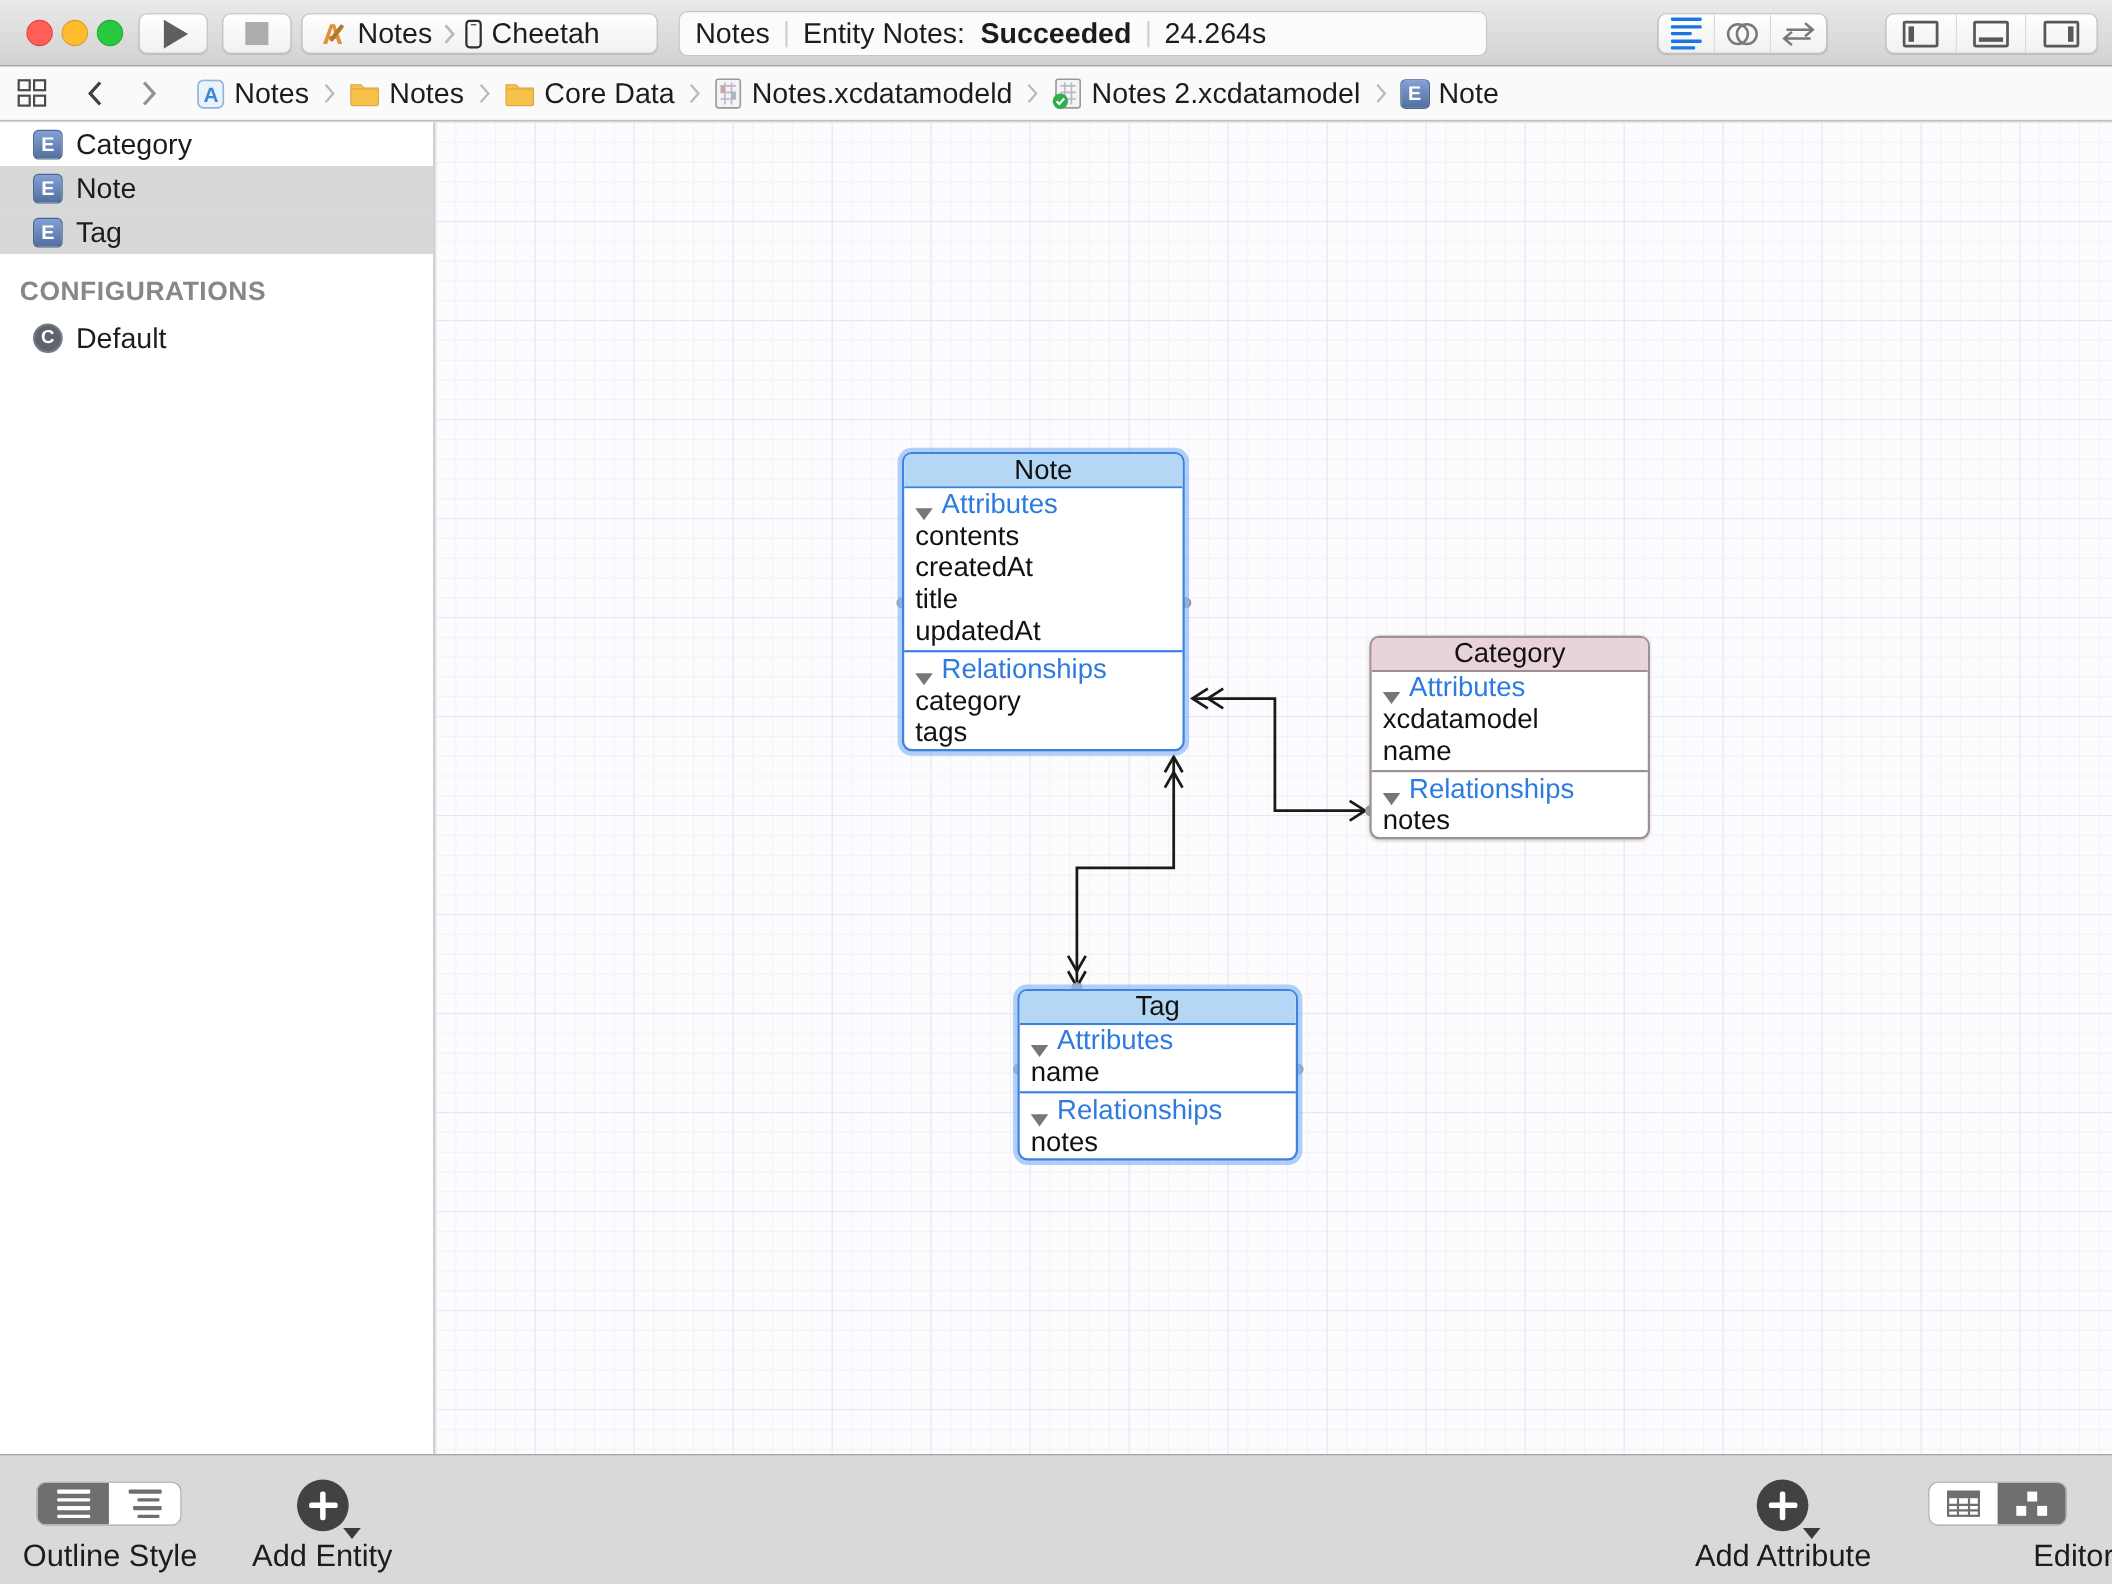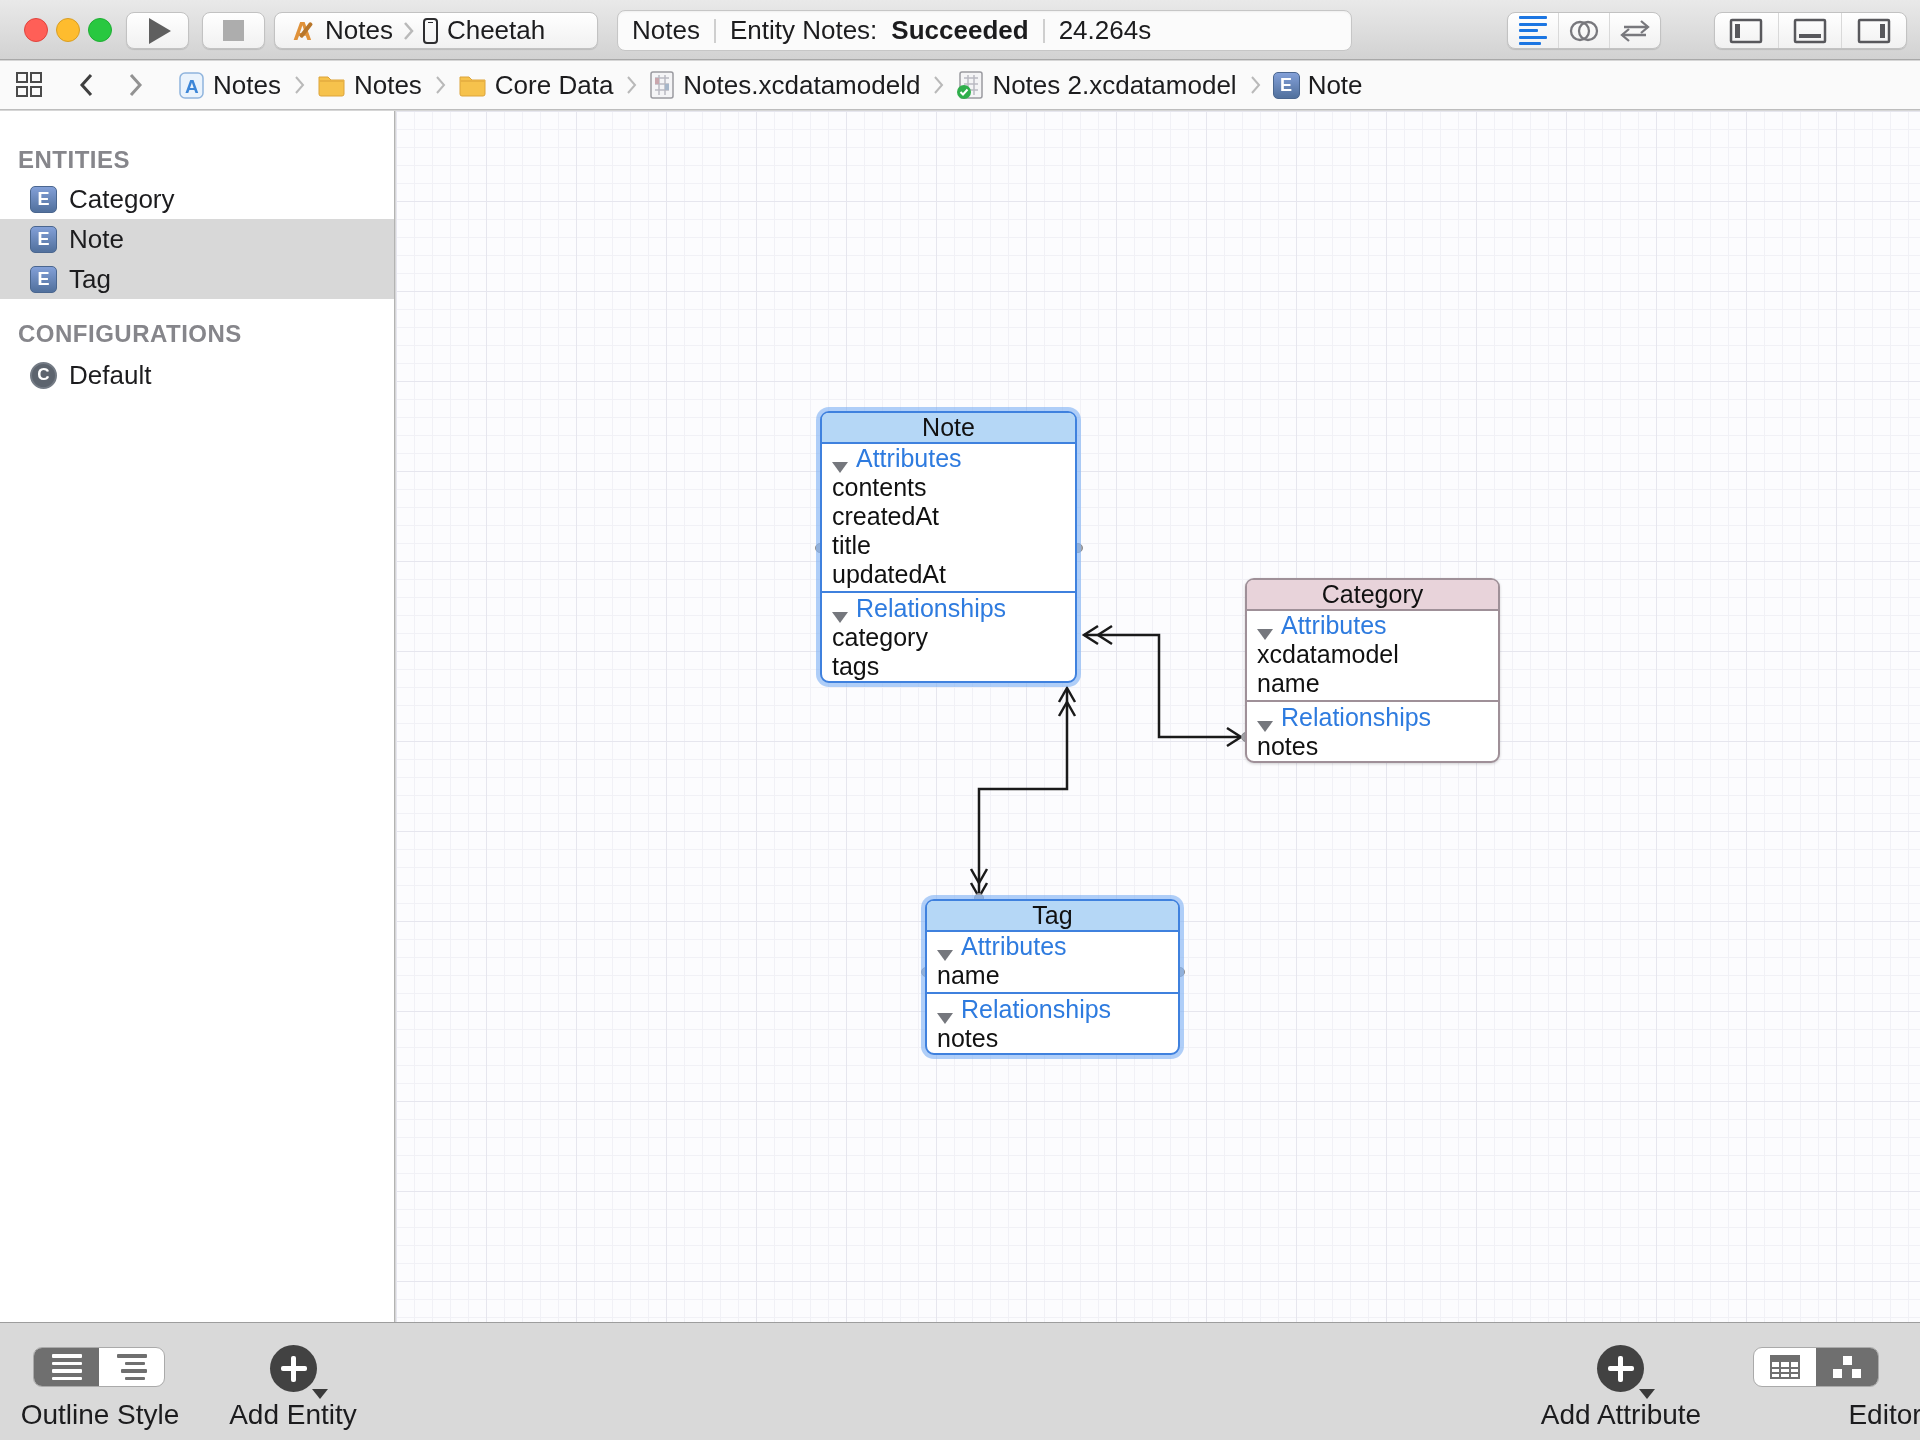--- a/index.html
+++ b/index.html
@@ -256,21 +256,20 @@
       <polyline points="3,2 10,10 3,18" fill="none" stroke="#b9b9b9" stroke-width="2"></polyline>
       </svg>
 
     <span class="crumb">
       <span class="e-icon">E</span>
       <span>Note</span>
     </span>
   </div>
 
   <div class="sidebar">
-    <div class="sec-head">ENTITIES</div>
     <div class="side-row">
       <span class="e-icon">E</span>
       <span>Category</span>
     </div>
     <div class="side-row sel">
       <span class="e-icon">E</span>
       <span>Note</span>
     </div>
     <div class="side-row sel">
       <span class="e-icon">E</span>

